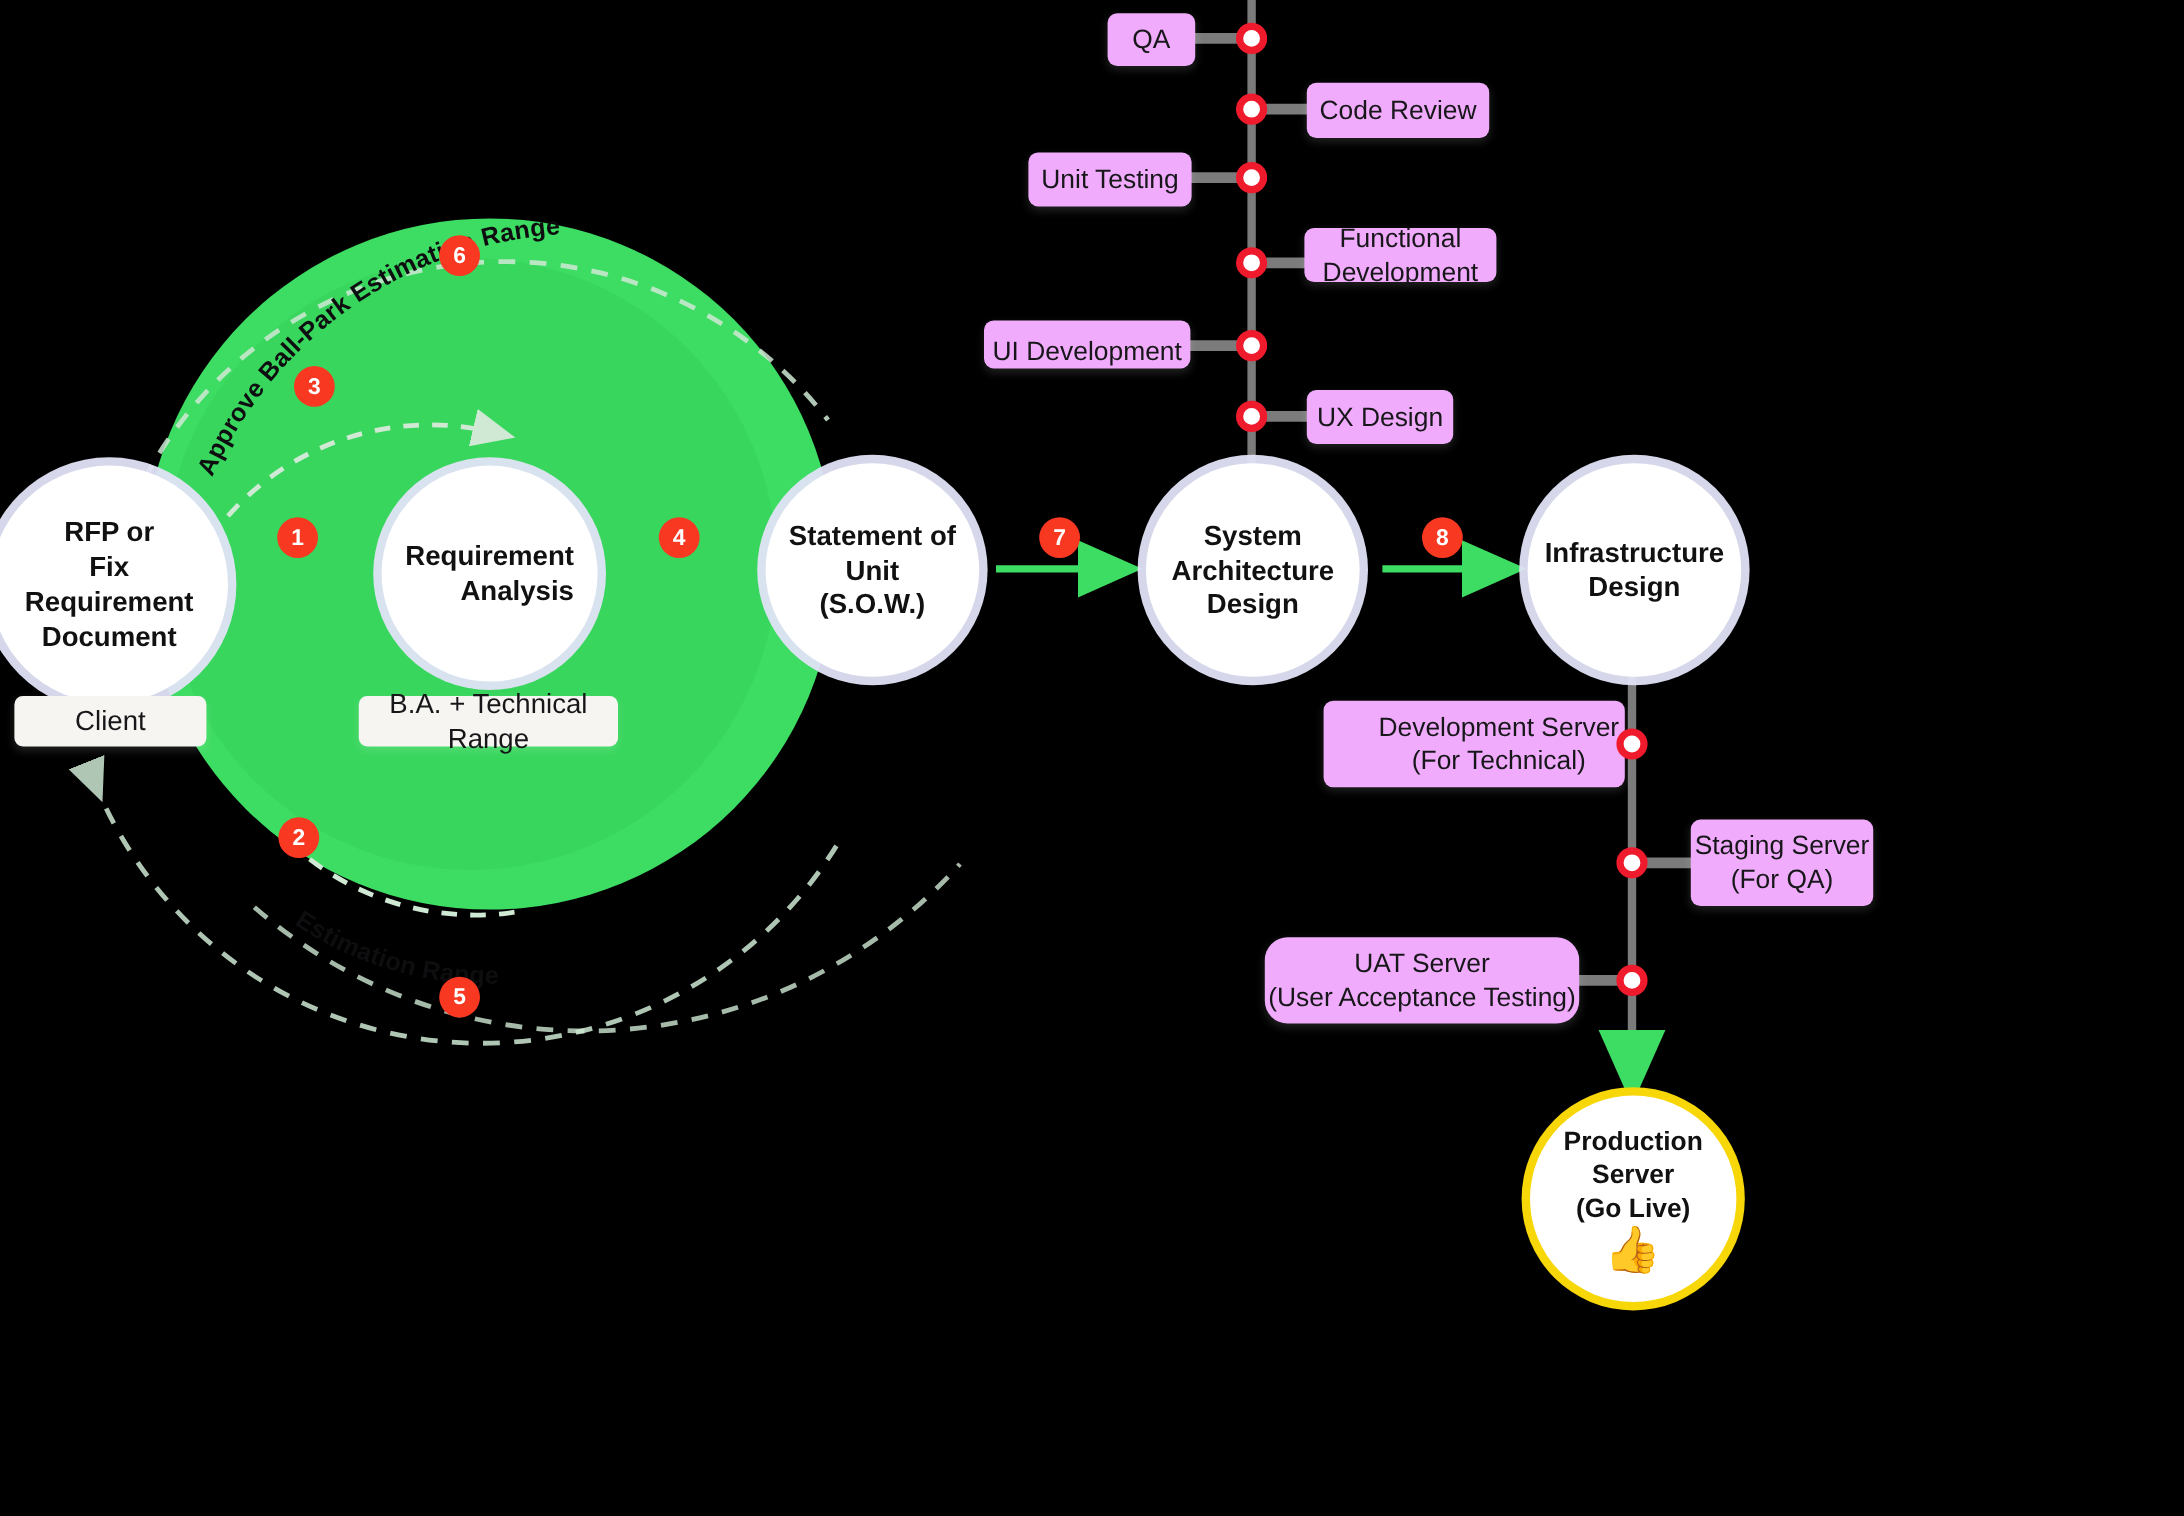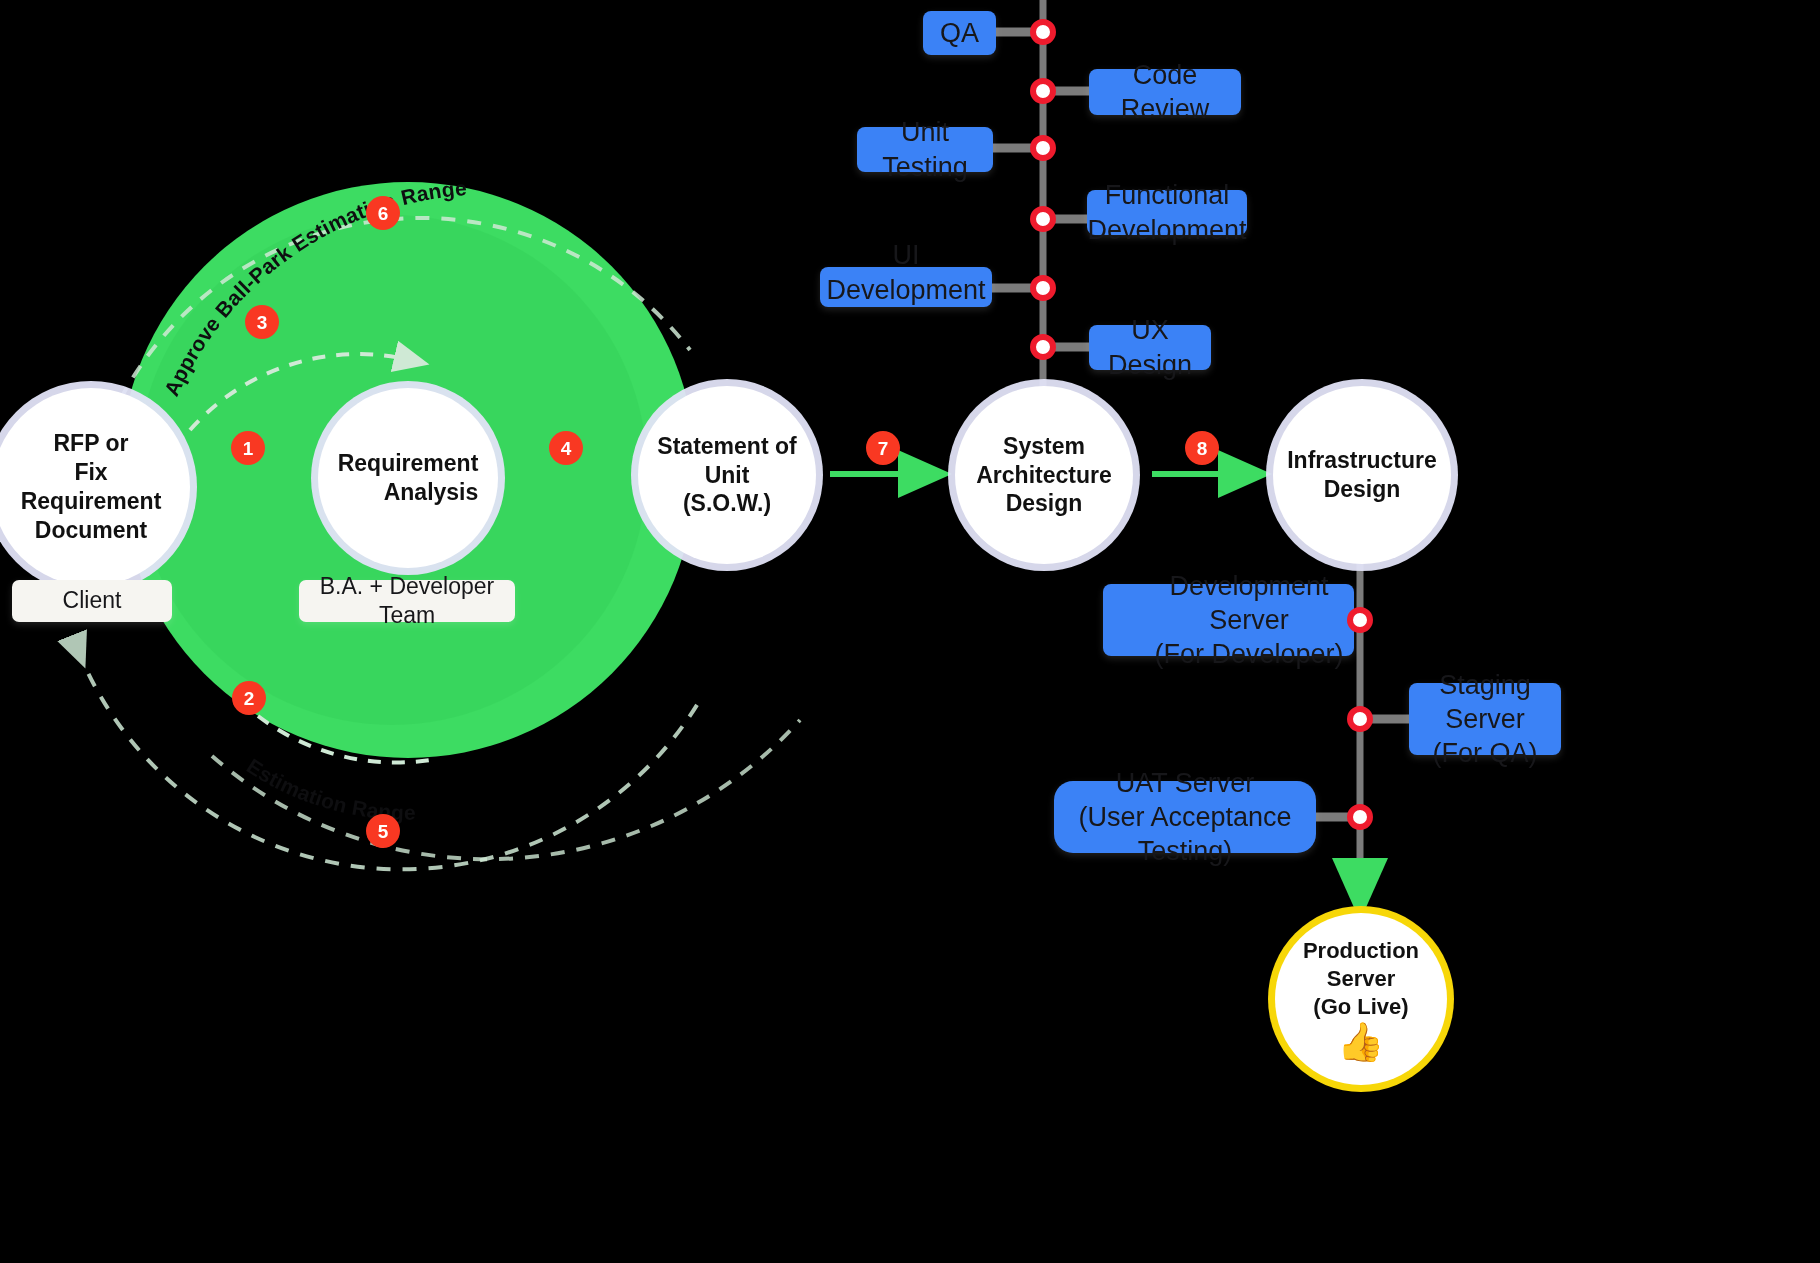--- a/index.html
+++ b/index.html
@@ -26,27 +26,27 @@
     z-index:7;
   }
   .node-circle.gold{
     box-shadow:0 0 0 7px #f7d708;
   }
   .node-circle .ctext{padding:0 10px;}
 
   
   .pill{
     position:absolute;
-    background:#3b82f6;
+    background:#f0abfc;
     border-radius:8px;
     display:flex;align-items:center;justify-content:center;
     text-align:center;
     color:#17171a;
     line-height:1.27;
-    font-size:27px;
+    font-size:22px;
     box-shadow:0 3px 7px rgba(255,255,255,0.13);
     z-index:8;
   }
   .pill.role{
     background:#f6f5f1;
     font-size:23px;
     border-radius:7px;
   }
 
   
@@ -194,21 +194,21 @@
       <div>Server</div>
       <div>(Go Live)</div>
       <span class="thumb">👍</span>
     </div>
   </div>
 
   <div class="pill role" style="left:12px;top:580px;width:160px;height:42px;">
     <span>Client</span>
   </div>
   <div class="pill role" style="left:299px;top:580px;width:216px;height:42px;">
-    <span>B.A. + Developer Team</span>
+    <span>B.A. + Technical Range</span>
   </div>
 
   <div class="pill" style="left:923px;top:11px;width:73px;height:44px;">
     <span>QA</span>
   </div>
 
   <div class="pill" style="left:1089px;top:69px;width:152px;height:46px;">
     <span>Code Review</span>
   </div>
 
@@ -224,21 +224,21 @@
   <div class="pill" style="left:820px;top:267px;width:172px;height:40px;align-items:flex-end;">
     <span>UI Development</span>
   </div>
 
   <div class="pill" style="left:1089px;top:325px;width:122px;height:45px;">
     <span>UX Design</span>
   </div>
 
   <div class="pill" style="left:1103px;top:584px;width:210px;height:72px;flex-direction:column;padding-left:41px;">
     <span>Development Server</span>
-    <span>(For Developer)</span>
+    <span>(For Technical)</span>
   </div>
 
   <div class="pill" style="left:1409px;top:683px;width:152px;height:72px;flex-direction:column;">
     <span>Staging Server</span>
     <span>(For QA)</span>
   </div>
 
   <div class="pill" style="left:1054px;top:781px;width:262px;height:72px;flex-direction:column;border-radius:19px;">
     <span>UAT Server</span>
     <span>(User Acceptance Testing)</span>

